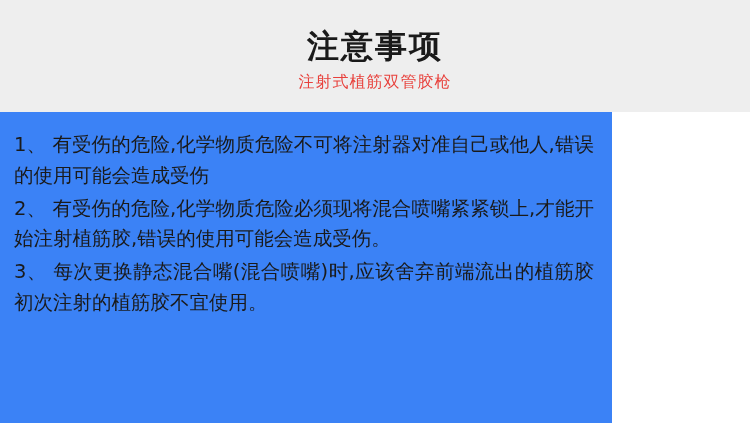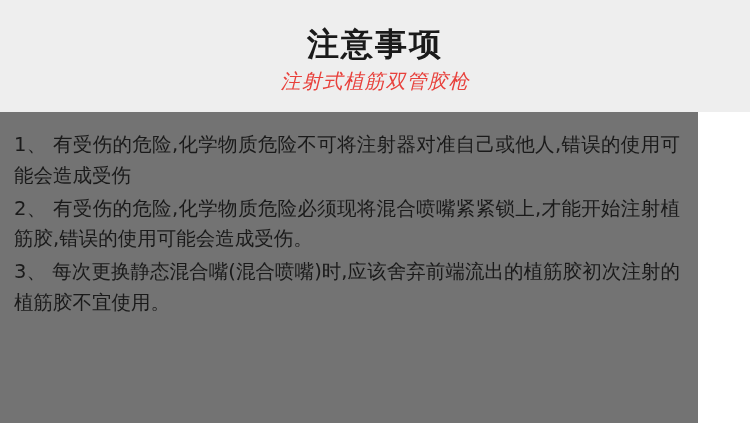--- a/index.html
+++ b/index.html
@@ -7,24 +7,24 @@
     padding: 0;
   }
   body {
     width: 750px;
     height: 423px;
     background: #ffffff;
     font-family: "DejaVu Sans", "Liberation Sans", sans-serif;
     overflow: hidden;
   }
   .page {
-    width: 698px;
+    width: 612px;
     height: 423px;
     position: relative;
-    background: #737373;
+    background: #3b82f6;
     box-sizing: border-box;
   }
   .header {
     width: 750px;
     height: 112px;
     background: #eeeeee;
     box-sizing: border-box;
     display: flex;
     flex-direction: column;
     align-items: center;
@@ -33,25 +33,24 @@
   }
   .header-title {
     font-size: 32px;
     font-weight: bold;
     color: #1a1a1a;
     letter-spacing: 2px;
     line-height: 1.2;
     margin-bottom: 6px;
   }
   .header-subtitle {
-    font-size: 20px;
+    font-size: 16px;
     color: #e8413c;
     letter-spacing: 1px;
     line-height: 1.2;
-    font-style: italic;
   }
   .content {
     padding: 18px 18px 0 14px;
     box-sizing: border-box;
   }
   .item {
     font-size: 19.5px;
     color: #1a1a1a;
     line-height: 1.58;
     text-align: justify;

